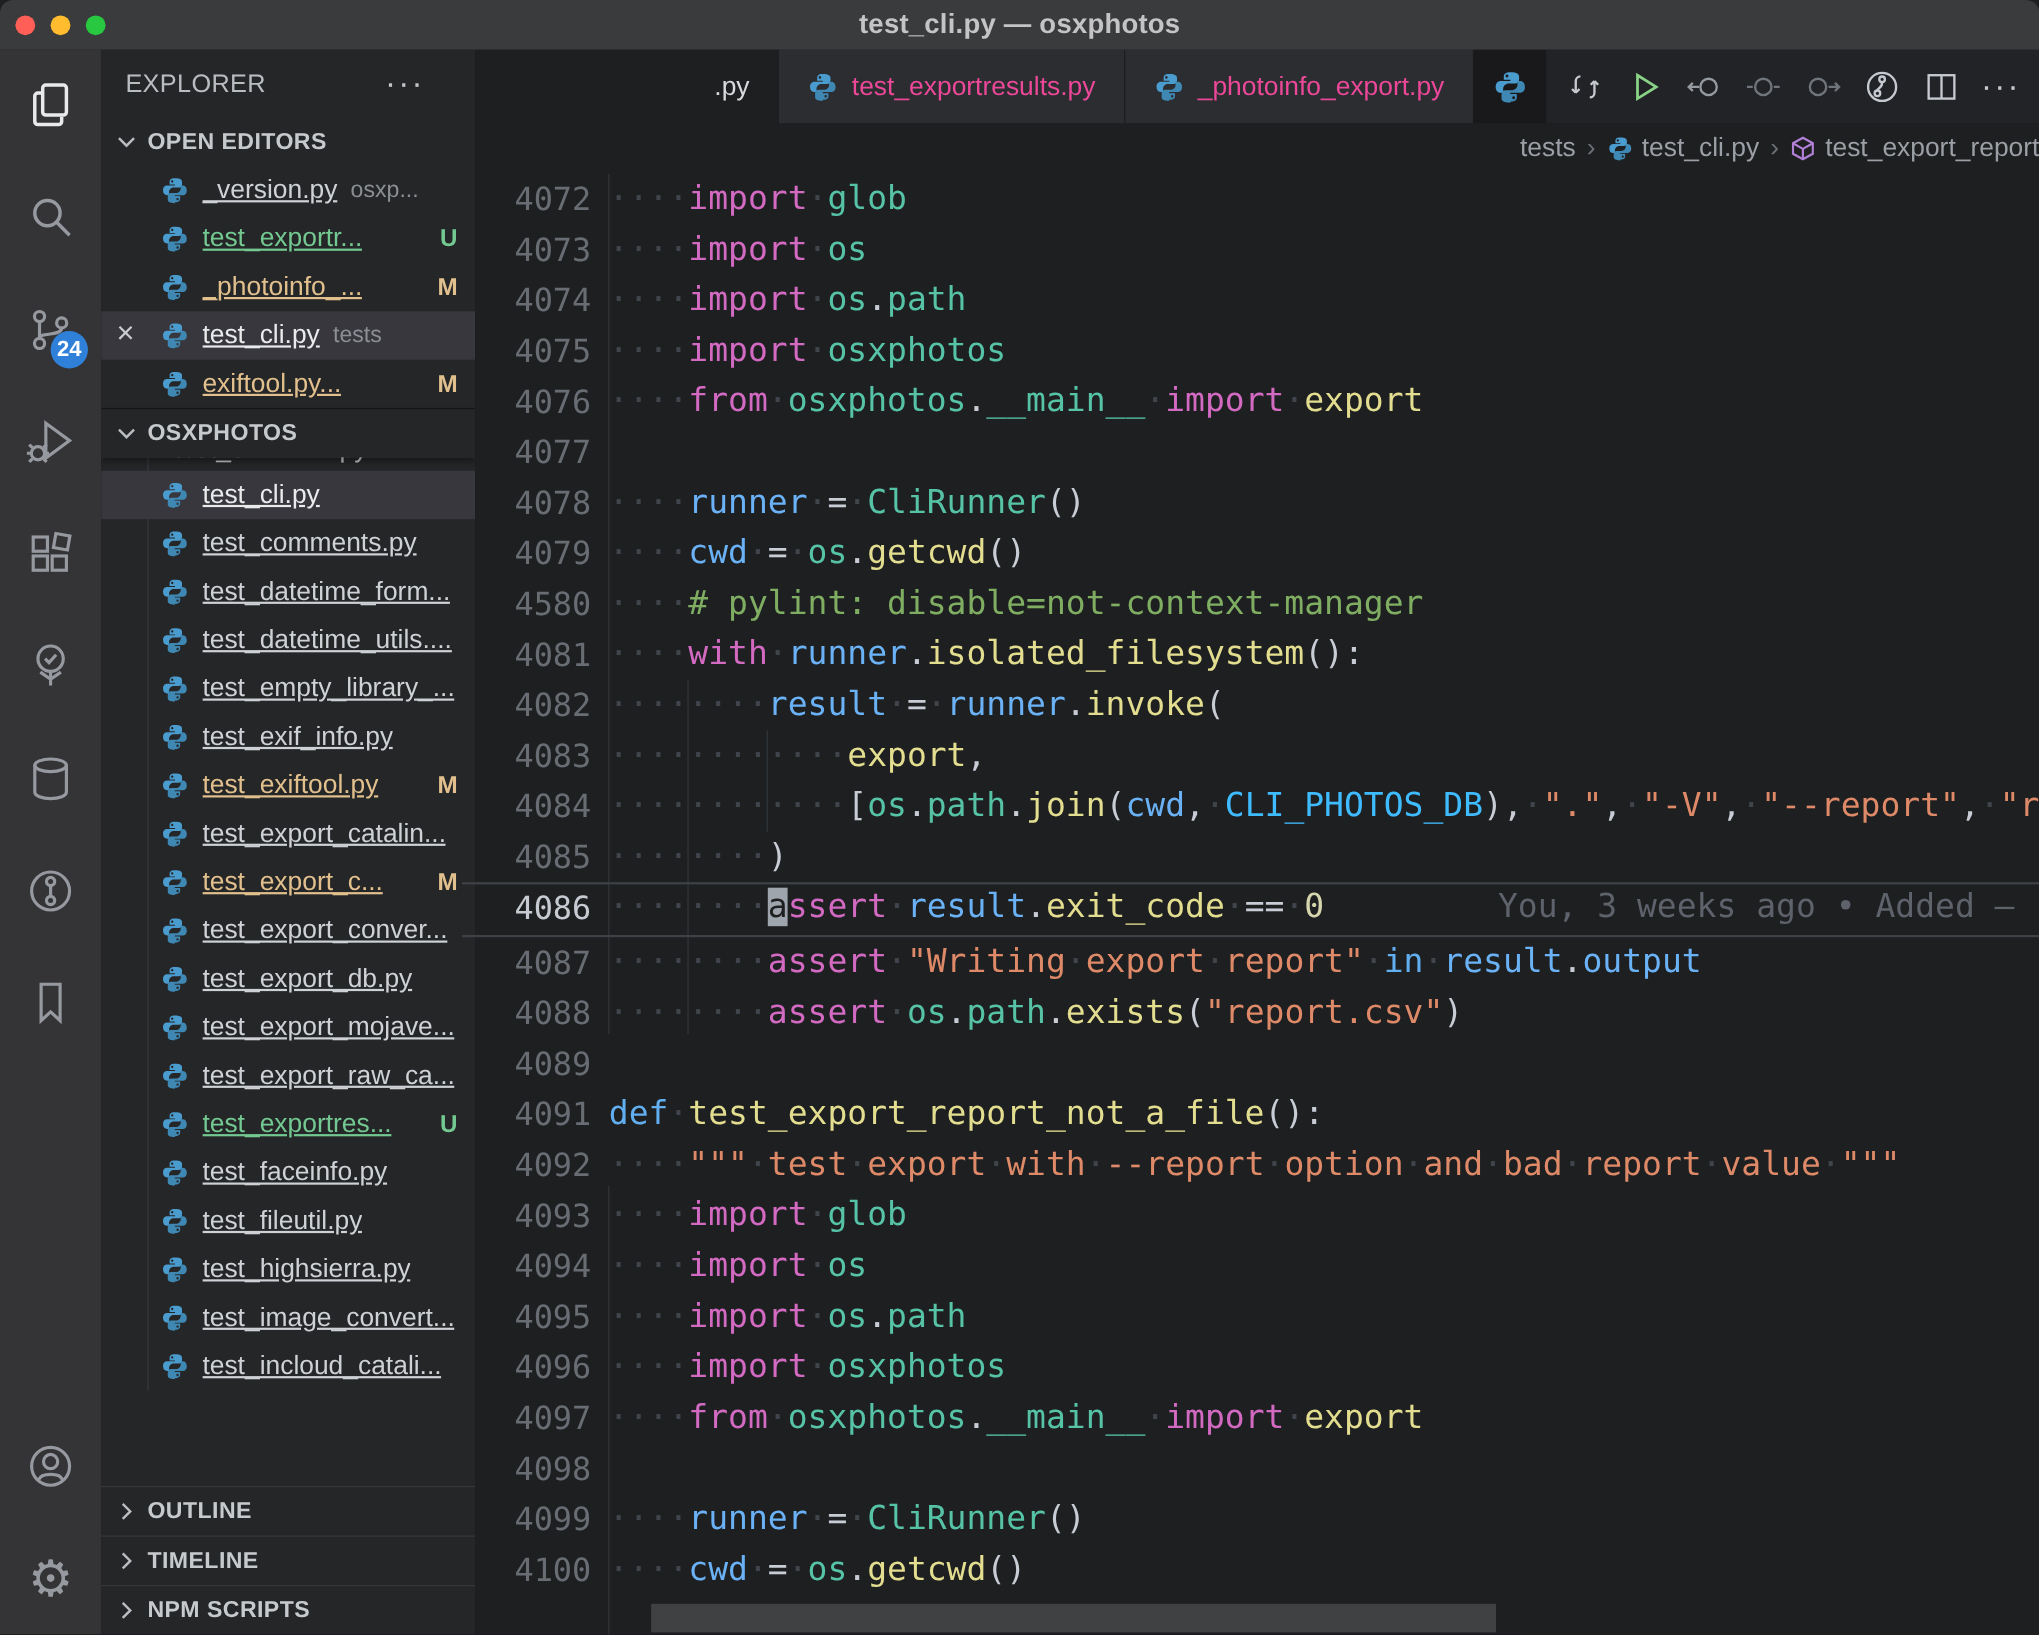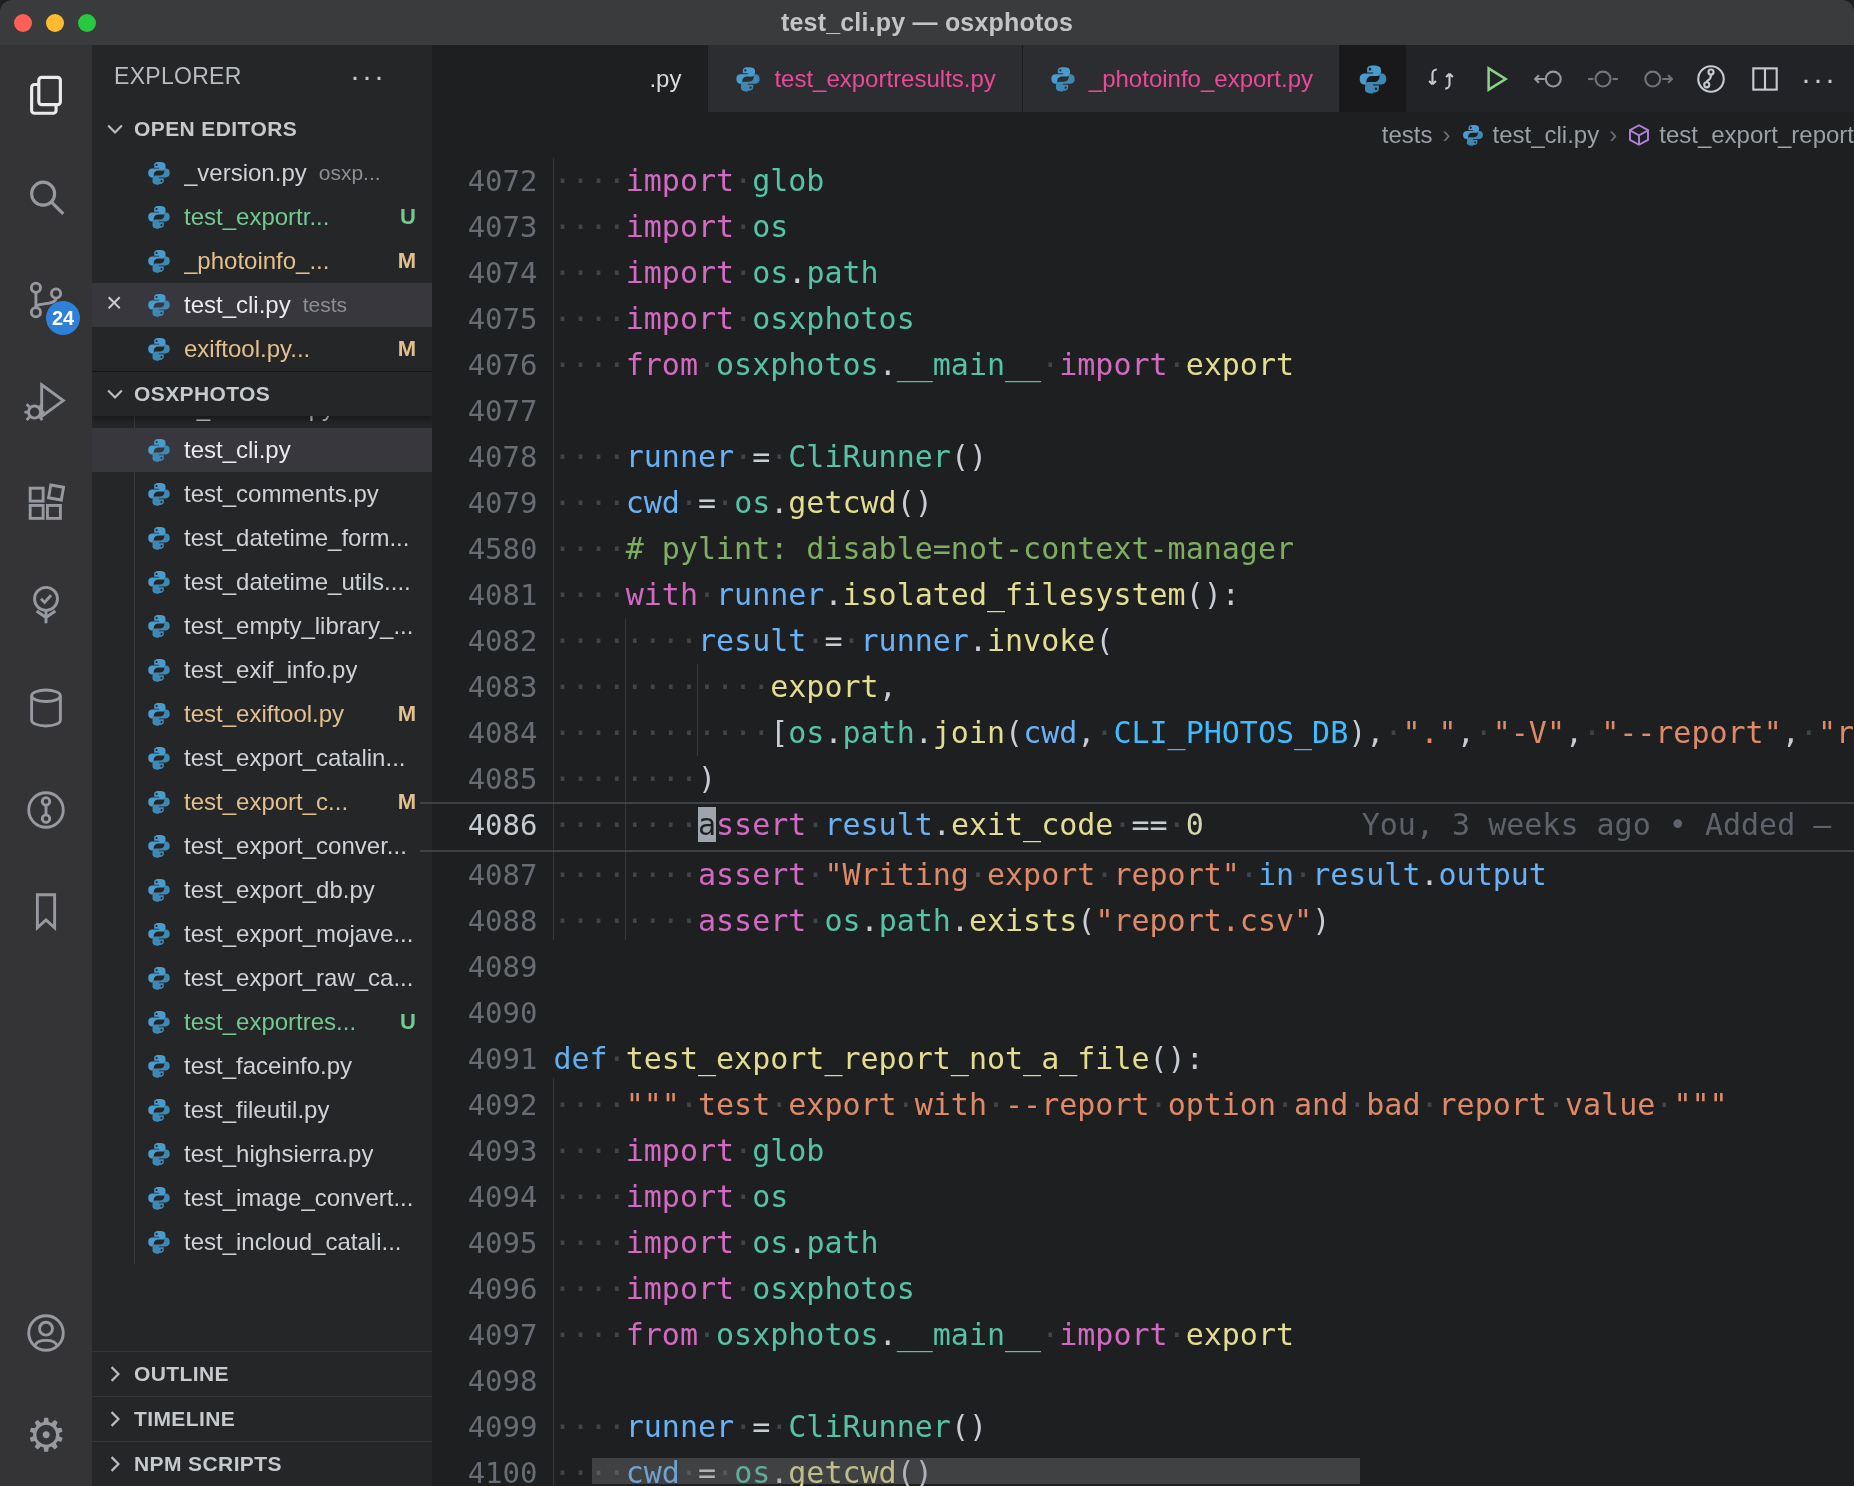--- a/index.html
+++ b/index.html
@@ -29,21 +29,21 @@
   .sb-more{color:#c2c5c9;font-size:30px;letter-spacing:2px;line-height:10px;cursor:pointer;}
   .sechdr{height:44px;display:flex;align-items:center;gap:8px;padding-left:12px;font-weight:700;font-size:21px;color:#c7cacd;letter-spacing:.4px;flex:0 0 44px;cursor:pointer;}
   .sechdr svg{width:22px;height:22px;color:#b9bcc0;}
   .sechdr.shadow{box-shadow:0 4px 6px rgba(0,0,0,.35);position:relative;z-index:3;border-top:1px solid rgba(0,0,0,.4);}
   .sechdr.bordered{border-top:1px solid rgba(120,120,125,.22);}
   .row{height:44px;display:flex;align-items:center;position:relative;padding-left:54px;font-size:24px;white-space:nowrap;cursor:pointer;}
   .row .fic{flex:0 0 26px;margin-right:12px;}
   .row.sel{background:#37373d;}
   .row .nm{overflow:hidden;text-overflow:clip;}
   .row.sel .nm{color:#e8eaec;}
-  .nm{color:#ced1d5;}
+  .nm{color:#ced1d5;text-decoration:underline;}
   .st-mod{color:#e2c08d!important}.st-unt{color:#73c991!important}.st-warn{color:#d3b445!important}
   .desc{color:#8b8f94;font-size:21px;margin-left:12px;}
   .badge{position:absolute;right:16px;font-size:22px;font-weight:700;color:#aeb2b6;}
   .close{position:absolute;left:14px;top:4px;font-size:28px;color:#c8cbd0;}
   .tree{position:relative;}
   .tree .tguide{position:absolute;left:42px;top:0;bottom:0;width:1px;background:#3a3b3e;}
   .sliver{height:12px;overflow:hidden;position:relative;}
   .sliver span{position:absolute;top:-22px;left:66px;font-size:24px;color:#c2c5c9;}
   .sb-bottom{margin-top:auto;}
   
@@ -521,21 +521,20 @@
           <div class="cl"><span class="ln">4580</span><span class="ct"><span class="tk-w">····</span><span class="tk-C"># pylint: disable=not-context-manager</span></span></div>
           <div class="cl"><span class="ln">4081</span><span class="ct"><span class="tk-w">····</span><span class="tk-k">with</span><span class="tk-w">·</span><span class="tk-v">runner</span><span class="tk-p">.</span><span class="tk-f">isolated_filesystem</span><span class="tk-p">():</span></span></div>
           <div class="cl"><span class="ln">4082</span><span class="ct"><span class="tk-w">········</span><span class="tk-v">result</span><span class="tk-w">·</span><span class="tk-o">=</span><span class="tk-w">·</span><span class="tk-v">runner</span><span class="tk-p">.</span><span class="tk-f">invoke</span><span class="tk-p">(</span></span></div>
           <div class="cl"><span class="ln">4083</span><span class="ct"><span class="tk-w">············</span><span class="tk-f">export</span><span class="tk-p">,</span></span></div>
           <div class="cl"><span class="ln">4084</span><span class="ct"><span class="tk-w">············</span><span class="tk-p">[</span><span class="tk-m">os</span><span class="tk-p">.</span><span class="tk-m">path</span><span class="tk-p">.</span><span class="tk-f">join</span><span class="tk-p">(</span><span class="tk-v">cwd</span><span class="tk-p">,</span><span class="tk-w">·</span><span class="tk-c">CLI_PHOTOS_DB</span><span class="tk-p">),</span><span class="tk-w">·</span><span class="tk-s">"."</span><span class="tk-p">,</span><span class="tk-w">·</span><span class="tk-s">"-V"</span><span class="tk-p">,</span><span class="tk-w">·</span><span class="tk-s">"--report"</span><span class="tk-p">,</span><span class="tk-w">·</span><span class="tk-s">"r</span></span></div>
           <div class="cl"><span class="ln">4085</span><span class="ct"><span class="tk-w">········</span><span class="tk-p">)</span></span></div>
           <div class="cl cur"><span class="ln">4086</span><span class="ct"><span class="tk-w">········</span><span class="tk-U">a</span><span class="tk-k">ssert</span><span class="tk-w">·</span><span class="tk-v">result</span><span class="tk-p">.</span><span class="tk-f">exit_code</span><span class="tk-w">·</span><span class="tk-o">==</span><span class="tk-w">·</span><span class="tk-d">0</span><span class="tk-b">You, 3 weeks ago • Added —</span></span></div>
           <div class="cl"><span class="ln">4087</span><span class="ct"><span class="tk-w">········</span><span class="tk-k">assert</span><span class="tk-w">·</span><span class="tk-s">"Writing</span><span class="tk-w">·</span><span class="tk-s">export</span><span class="tk-w">·</span><span class="tk-s">report"</span><span class="tk-w">·</span><span class="tk-K">in</span><span class="tk-w">·</span><span class="tk-v">result</span><span class="tk-p">.</span><span class="tk-v">output</span></span></div>
           <div class="cl"><span class="ln">4088</span><span class="ct"><span class="tk-w">········</span><span class="tk-k">assert</span><span class="tk-w">·</span><span class="tk-m">os</span><span class="tk-p">.</span><span class="tk-m">path</span><span class="tk-p">.</span><span class="tk-f">exists</span><span class="tk-p">(</span><span class="tk-s">"report.csv"</span><span class="tk-p">)</span></span></div>
           <div class="cl"><span class="ln">4089</span><span class="ct"></span></div>
-          <div class="cl"><span class="ln">4090</span><span class="ct"></span></div>
           <div class="cl"><span class="ln">4091</span><span class="ct"><span class="tk-K">def</span><span class="tk-w">·</span><span class="tk-f">test_export_report_not_a_file</span><span class="tk-p">():</span></span></div>
           <div class="cl"><span class="ln">4092</span><span class="ct"><span class="tk-w">····</span><span class="tk-s">"""</span><span class="tk-w">·</span><span class="tk-s">test</span><span class="tk-w">·</span><span class="tk-s">export</span><span class="tk-w">·</span><span class="tk-s">with</span><span class="tk-w">·</span><span class="tk-s">--report</span><span class="tk-w">·</span><span class="tk-s">option</span><span class="tk-w">·</span><span class="tk-s">and</span><span class="tk-w">·</span><span class="tk-s">bad</span><span class="tk-w">·</span><span class="tk-s">report</span><span class="tk-w">·</span><span class="tk-s">value</span><span class="tk-w">·</span><span class="tk-s">"""</span></span></div>
           <div class="cl"><span class="ln">4093</span><span class="ct"><span class="tk-w">····</span><span class="tk-k">import</span><span class="tk-w">·</span><span class="tk-m">glob</span></span></div>
           <div class="cl"><span class="ln">4094</span><span class="ct"><span class="tk-w">····</span><span class="tk-k">import</span><span class="tk-w">·</span><span class="tk-m">os</span></span></div>
           <div class="cl"><span class="ln">4095</span><span class="ct"><span class="tk-w">····</span><span class="tk-k">import</span><span class="tk-w">·</span><span class="tk-m">os</span><span class="tk-p">.</span><span class="tk-m">path</span></span></div>
           <div class="cl"><span class="ln">4096</span><span class="ct"><span class="tk-w">····</span><span class="tk-k">import</span><span class="tk-w">·</span><span class="tk-m">osxphotos</span></span></div>
           <div class="cl"><span class="ln">4097</span><span class="ct"><span class="tk-w">····</span><span class="tk-k">from</span><span class="tk-w">·</span><span class="tk-m">osxphotos</span><span class="tk-p">.</span><span class="tk-m">__main__</span><span class="tk-w">·</span><span class="tk-k">import</span><span class="tk-w">·</span><span class="tk-f">export</span></span></div>
           <div class="cl"><span class="ln">4098</span><span class="ct"></span></div>
           <div class="cl"><span class="ln">4099</span><span class="ct"><span class="tk-w">····</span><span class="tk-v">runner</span><span class="tk-w">·</span><span class="tk-o">=</span><span class="tk-w">·</span><span class="tk-m">CliRunner</span><span class="tk-p">()</span></span></div>
           <div class="cl"><span class="ln">4100</span><span class="ct"><span class="tk-w">····</span><span class="tk-v">cwd</span><span class="tk-w">·</span><span class="tk-o">=</span><span class="tk-w">·</span><span class="tk-m">os</span><span class="tk-p">.</span><span class="tk-f">getcwd</span><span class="tk-p">()</span></span></div>

